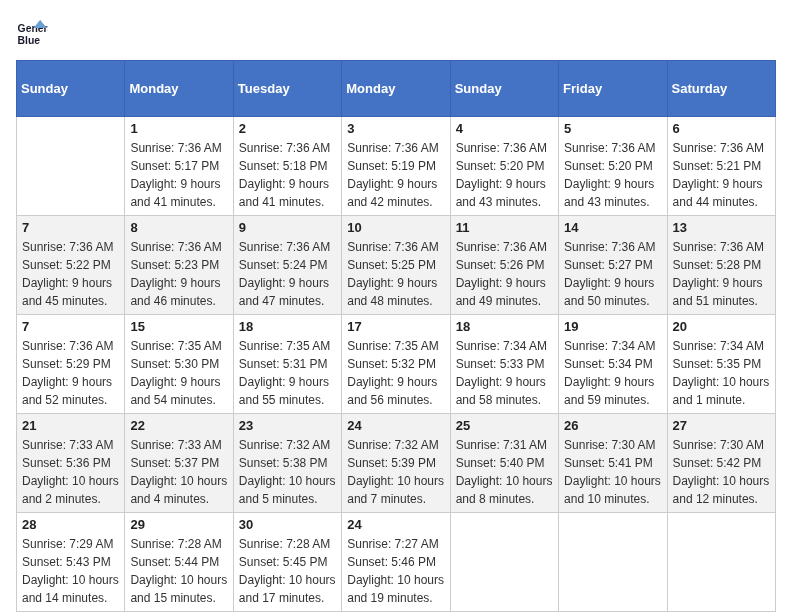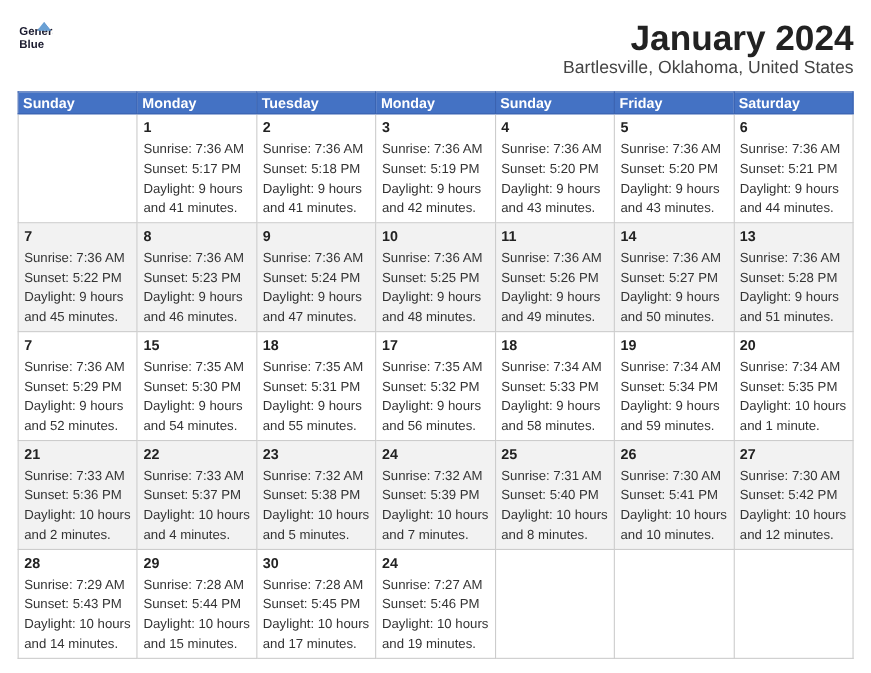--- a/index.html
+++ b/index.html
@@ -38,21 +38,21 @@
       color: #444;
     }
     .calendar-table {
       width: 100%;
       border-collapse: collapse;
       font-size: 11px;
     }
     .calendar-table th {
       background-color: #4472c4;
       color: #fff;
-      padding: 2px 4px;
+      padding: 20px 4px;
       text-align: left;
       font-size: 13px;
       font-weight: bold;
       border: 1px solid #3a62b0;
     }
     .calendar-table td {
       border: 1px solid #ccc;
       vertical-align: top;
       padding: 4px 5px;
       height: 88px;
@@ -82,24 +82,20 @@
 
 <div class="header-section">
   <div class="logo">
     <svg class="logo-icon" viewBox="0 0 40 40">
       <text x="2" y="20" font-size="13" font-weight="bold" fill="#1a1a2e">General</text>
       <text x="2" y="35" font-size="13" font-weight="bold" fill="#1a1a2e">Blue</text>
       <polygon points="30,5 38,15 30,12" fill="#4472c4"></polygon>
       <polygon points="30,5 38,15 22,15" fill="#6aa0d4"></polygon>
     </svg>
   </div>
-  <div class="title-area">
-    <div class="month-title">January 2024</div>
-    <div class="location-title">Bartlesville, Oklahoma, United States</div>
-  </div>
 </div>
 
 <table class="calendar-table">
   <thead>
     <tr>
     <th>Sunday</th>
         <th>Monday</th>
         <th>Tuesday</th>
         <th>Monday</th>
         <th>Sunday</th>

